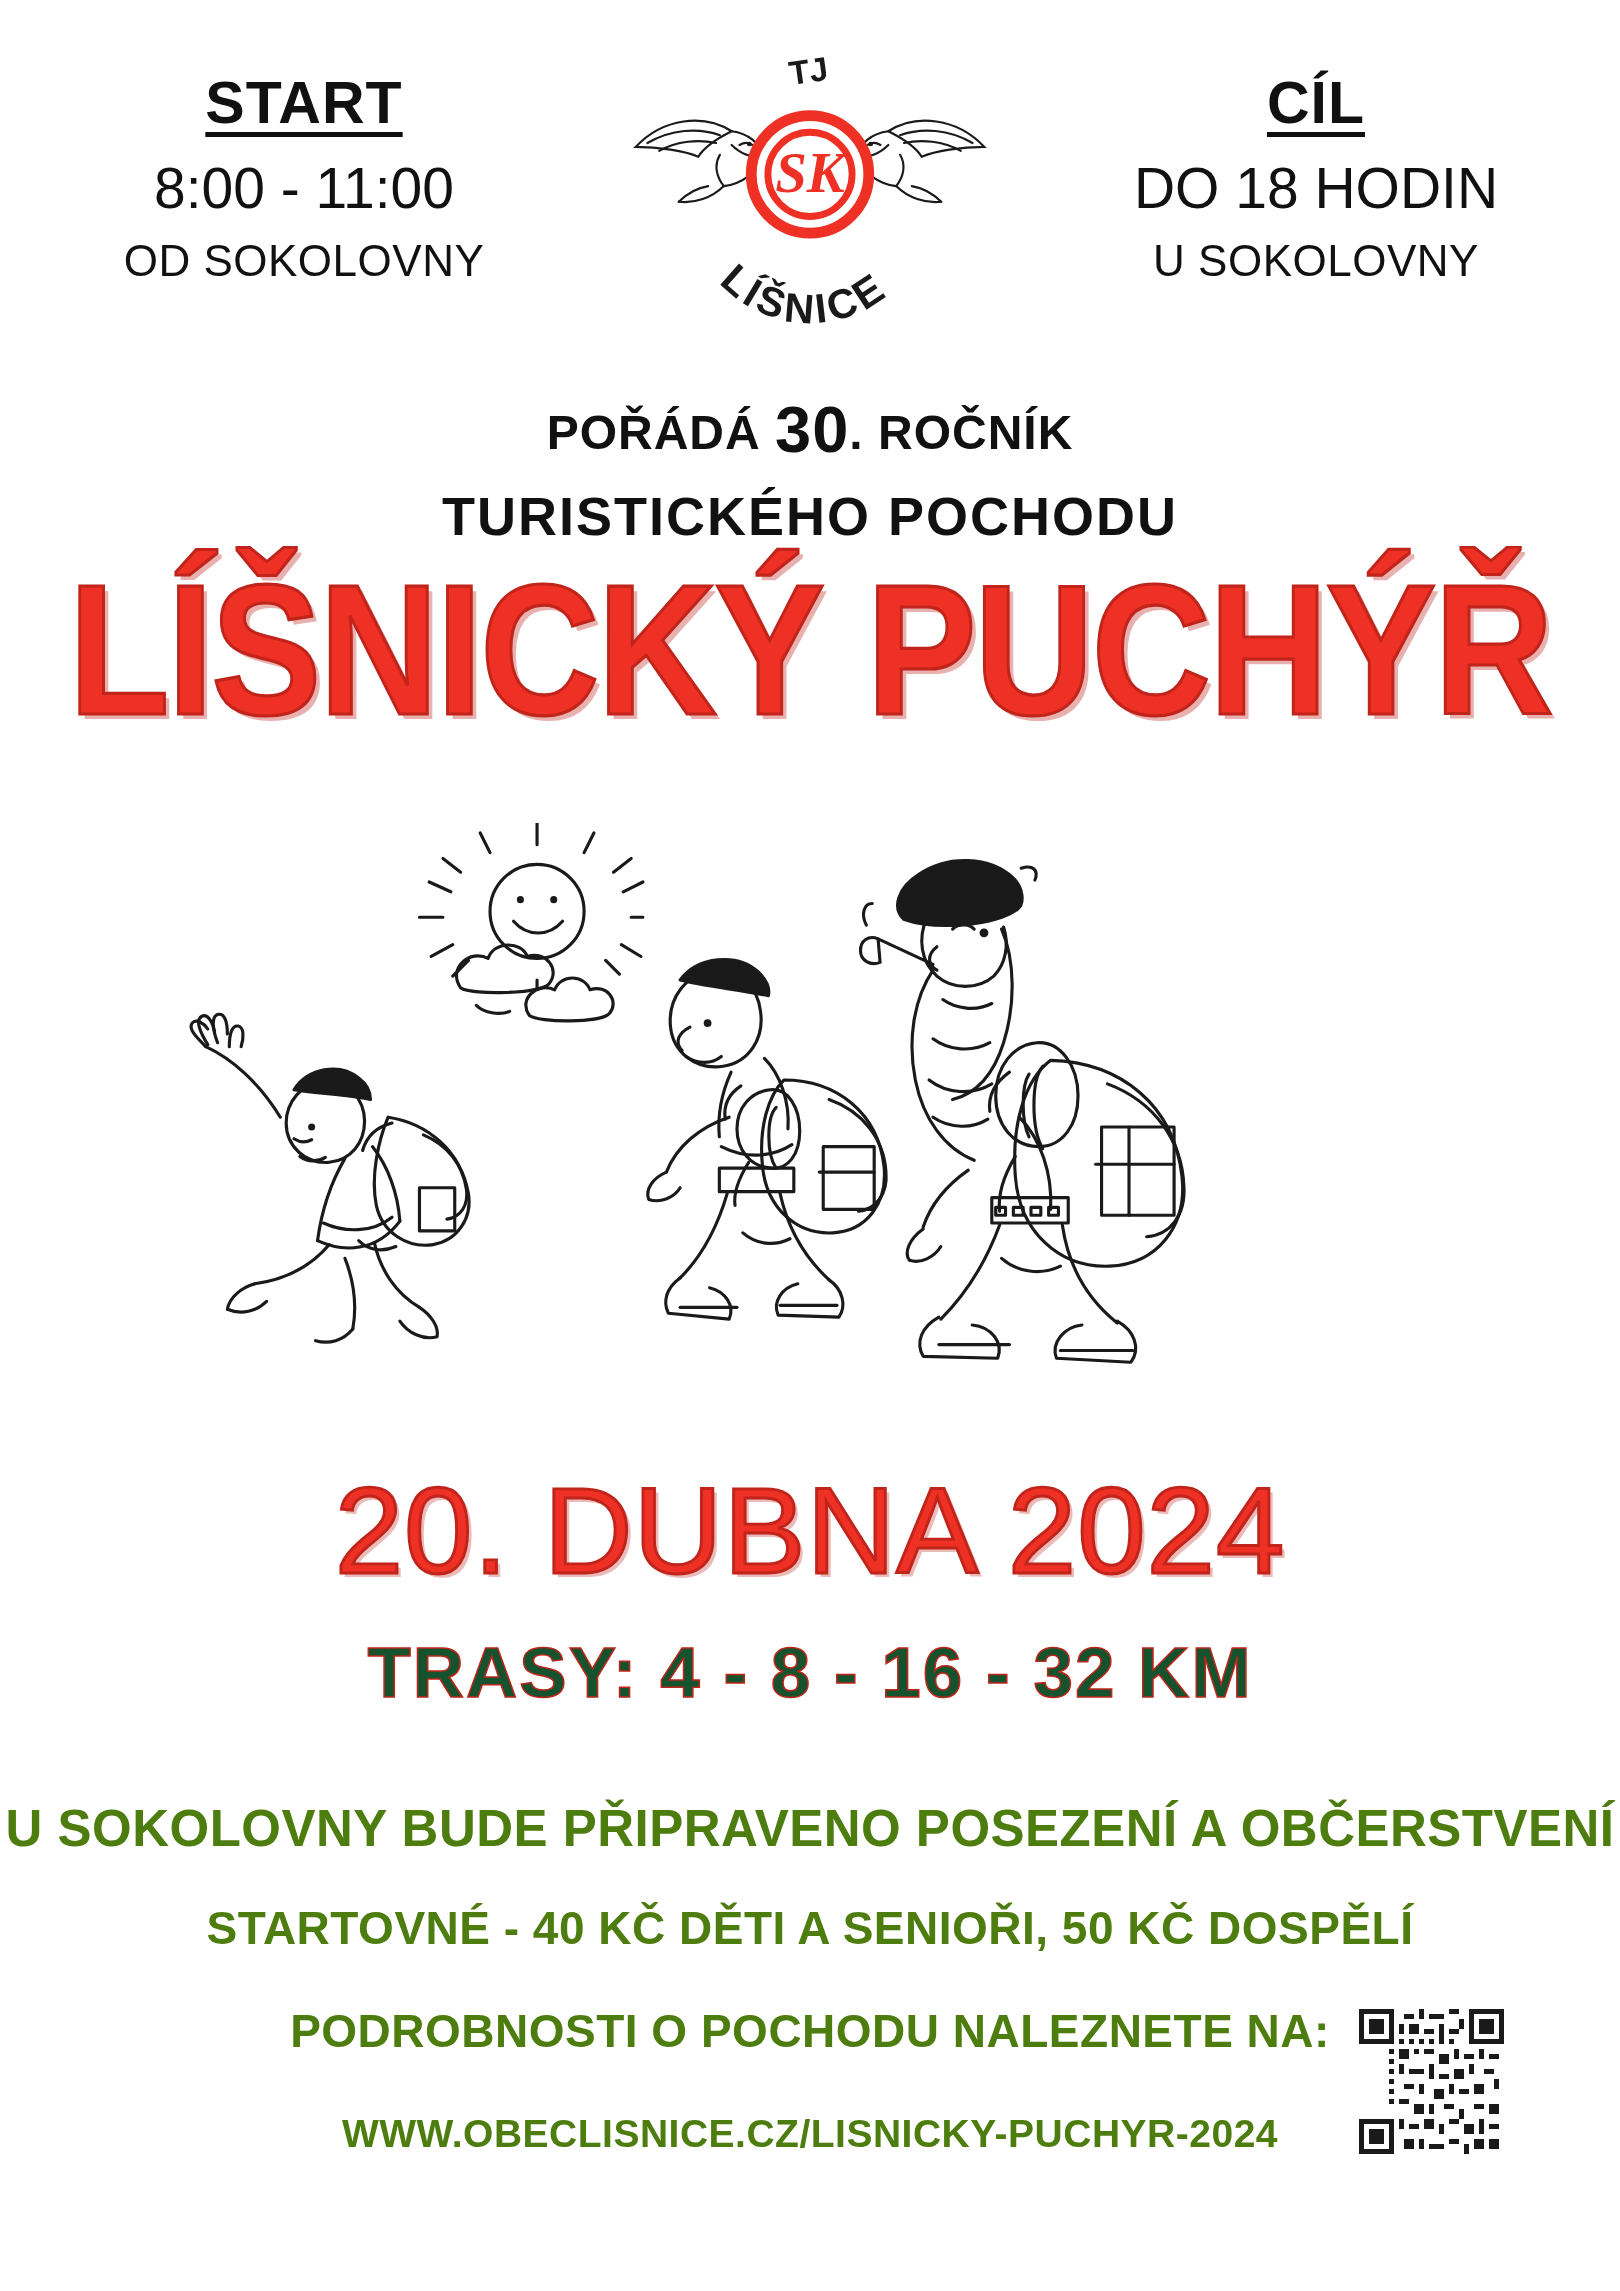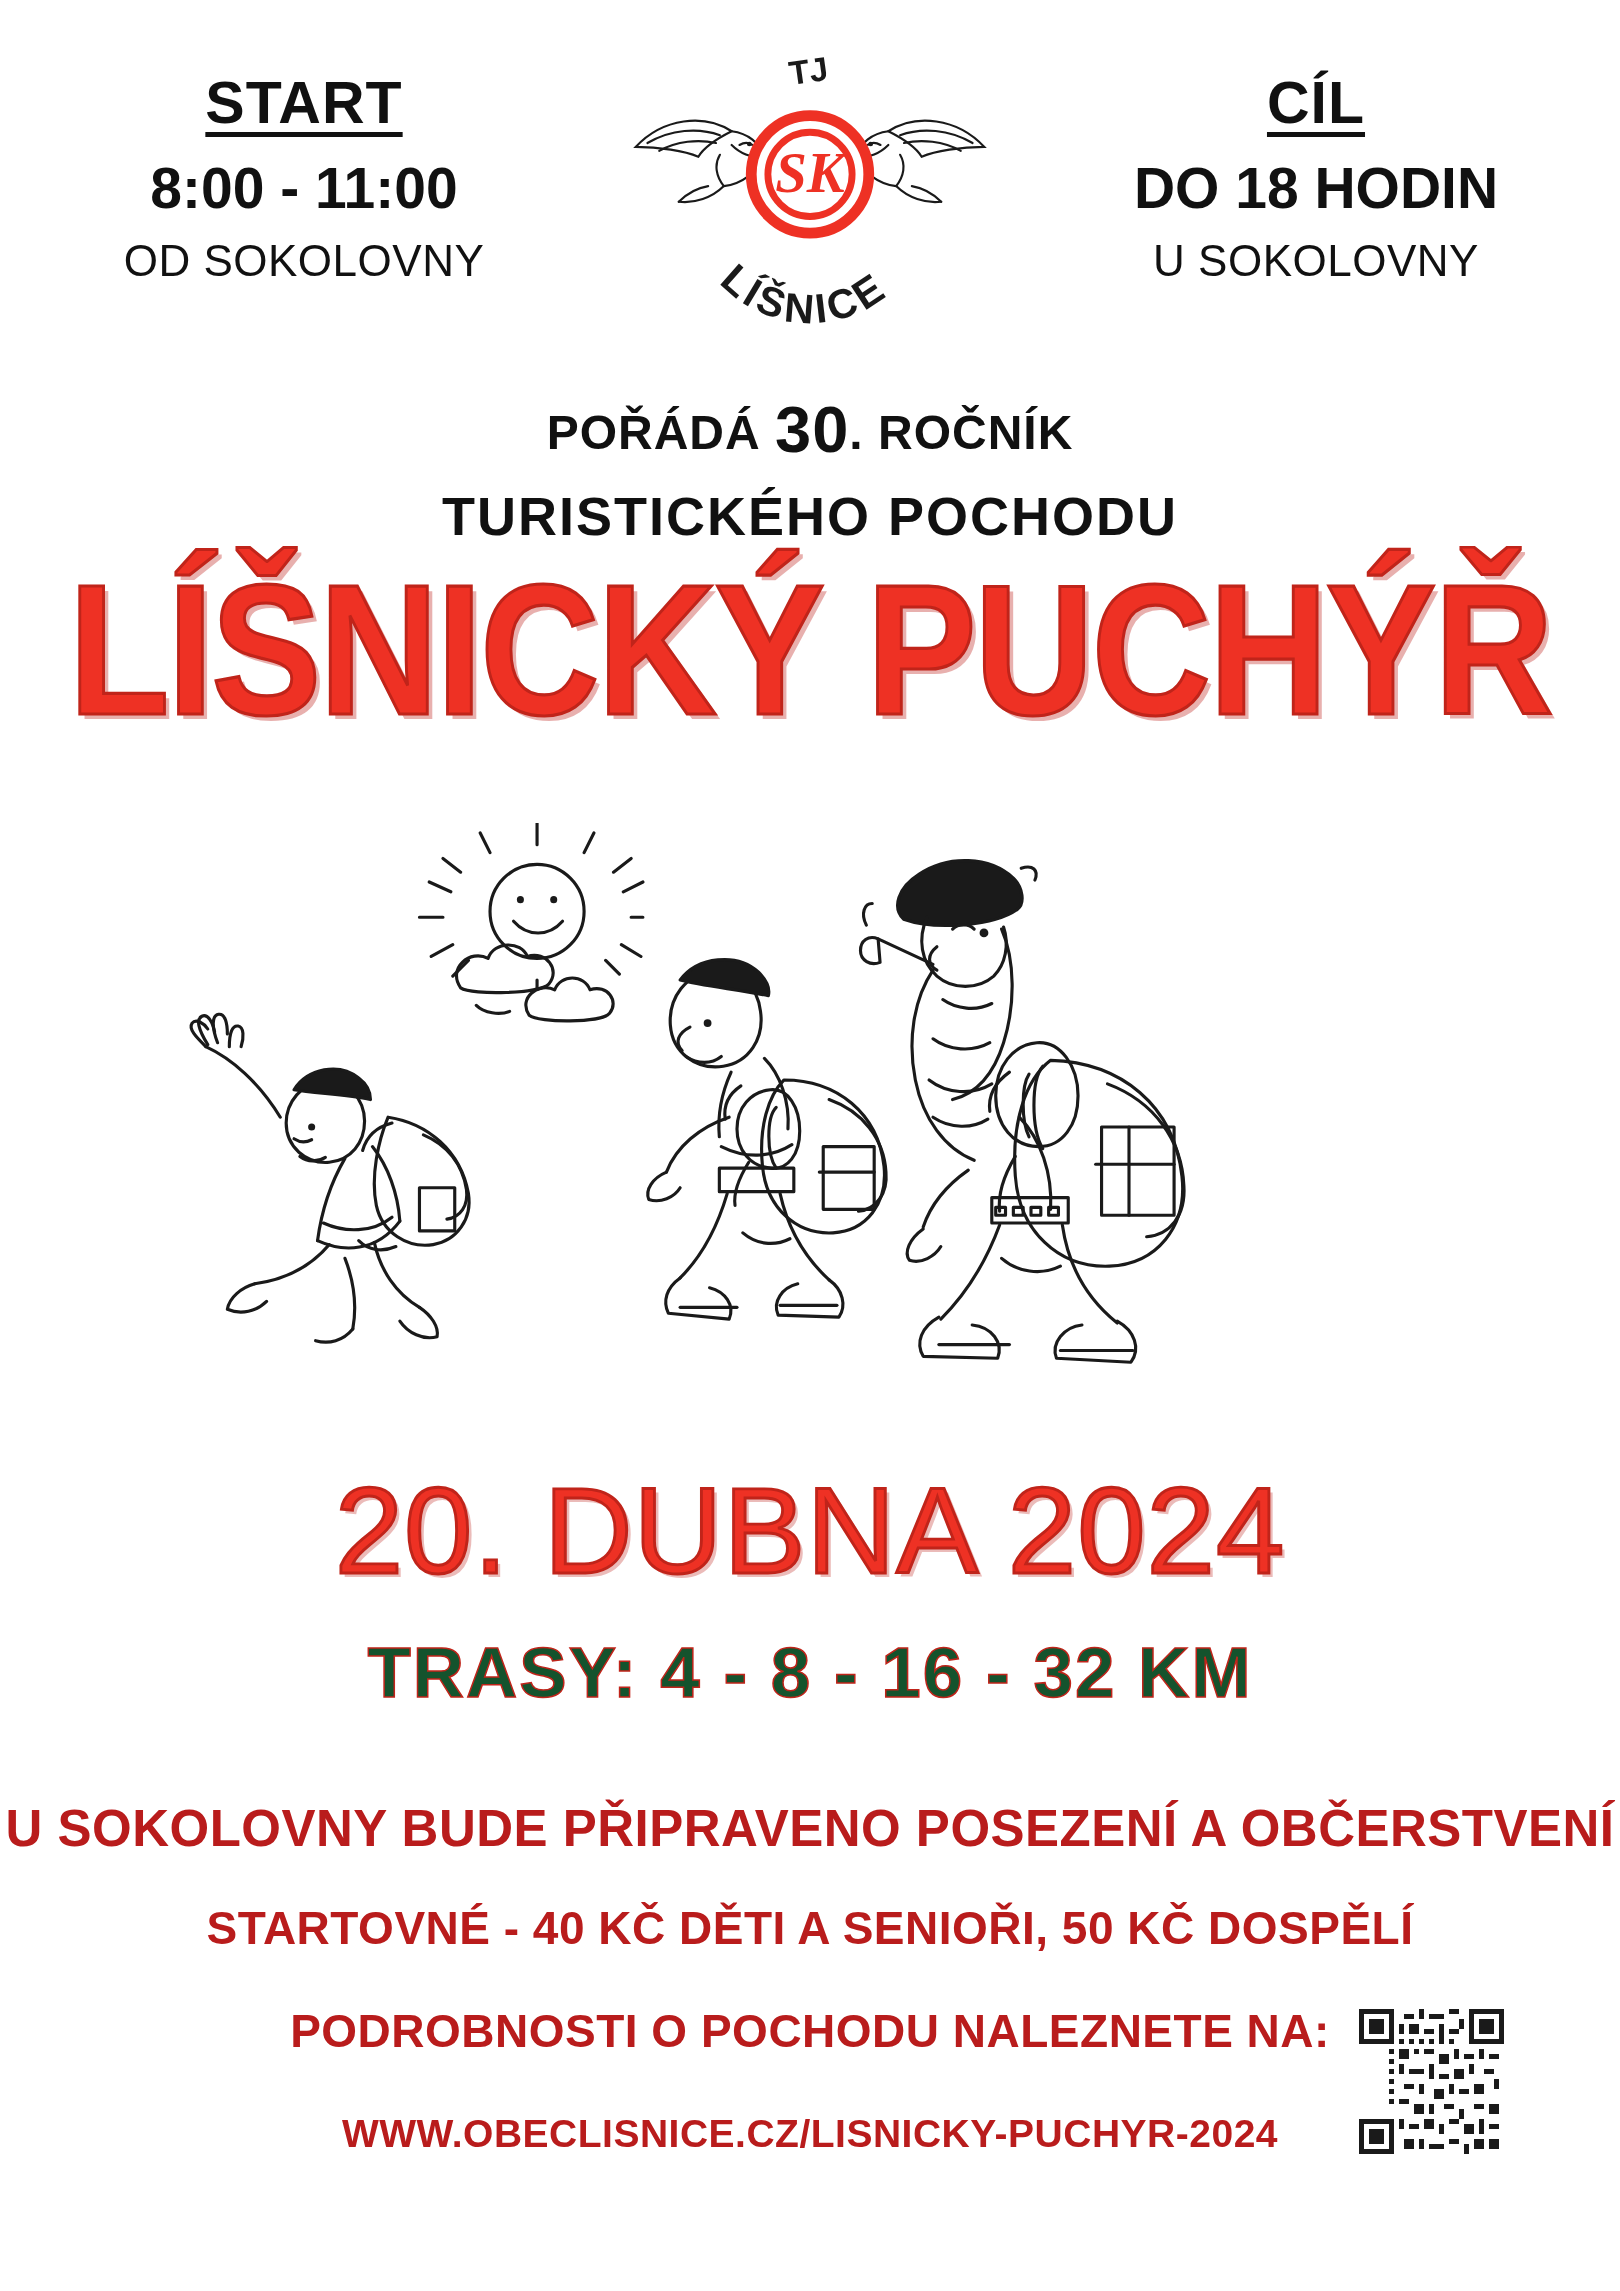--- a/index.html
+++ b/index.html
@@ -43,21 +43,21 @@
     font-size: 59px;
     font-weight: bold;
     letter-spacing: 1px;
     text-decoration: underline;
     text-underline-offset: 8.8px;
     text-decoration-thickness: 4.9px;
     margin-bottom: 17.6px;
   }
   .corner-line1 {
     font-size: 57px;
-    font-weight: bold;
+    font-weight: normal;
     letter-spacing: 0px;
     margin-bottom: 15.7px;
   }
   .corner-line2 {
     font-size: 44px;
     font-weight: normal;
     letter-spacing: 0.5px;
   }
 
   
@@ -153,21 +153,21 @@
     -webkit-text-stroke: 1.5px #c0241a;
   }
 
   
   .info-line {
     position: absolute;
     left: 0;
     width: 1620px;
     text-align: center;
     font-weight: bold;
-    color: #b91c1c;
+    color: #4d7c0f;
   }
   .info-1 { top: 1799px; font-size: 51px; letter-spacing: 0.5px; }
   .info-2 { top: 1901px; font-size: 46px; letter-spacing: 0.5px; }
   .info-3 { top: 2004px; font-size: 46px; letter-spacing: 0.5px; padding-right: 118px; }
   .info-4 { top: 2112px; font-size: 39px; letter-spacing: 0.5px; padding-right: 176px; }
 
   
   .qr {
     position: absolute;
     right: 116px;

